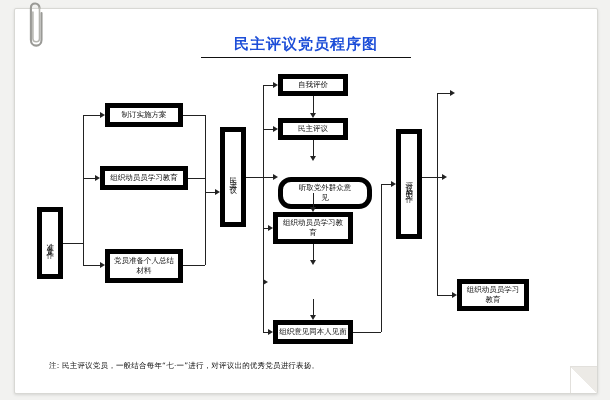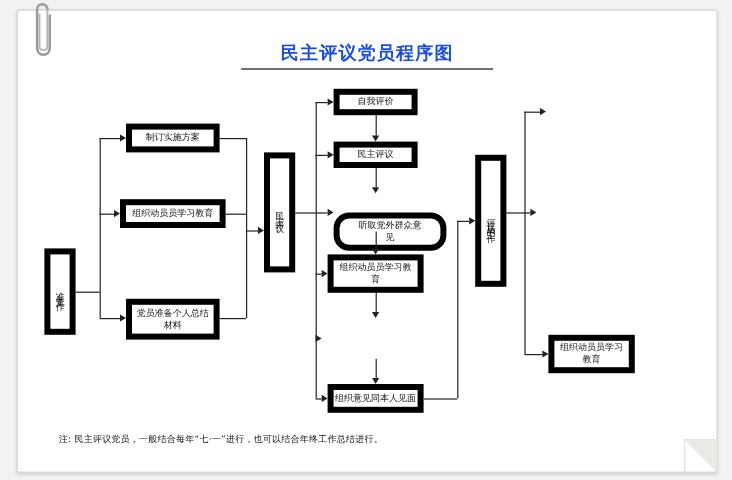--- a/index.html
+++ b/index.html
@@ -243,21 +243,21 @@
 
     <div class="ln h" style="left:422px; top:84px; width:13px;"></div>
     <div class="arrow right" style="left:435px; top:80.8px;"></div>
 
     <div class="ln h" style="left:422px; top:168px; width:5px;"></div>
     <div class="arrow right" style="left:427px; top:164.8px;"></div>
 
     <div class="ln h" style="left:422px; top:286px; width:15px;"></div>
     <div class="arrow right" style="left:437px; top:282.8px;"></div>
 
-    <div id="note">注: 民主评议党员，一般结合每年“七·一”进行，也可以结合年终工作总结进行。</div>
+    <div id="note">注: 民主评议党员，一般结合每年“七·一”进行，对评议出的优秀党员进行表扬。</div>
 
     <div id="fold"></div>
   </div>
 
   <svg id="clip" viewBox="0 0 20 48">
     <path d="M13.5 6 C13.5 3.2 11.6 1.5 9.2 1.5 C6.8 1.5 4.9 3.2 4.9 6 L4.9 38 C4.9 41.4 7.2 43.6 10.2 43.6 C13.2 43.6 15.5 41.4 15.5 38 L15.5 11" fill="none" stroke="#9a9a96" stroke-width="2.1" stroke-linecap="round"></path>
     <path d="M13.5 6 L13.5 36.5 C13.5 38.6 12.1 39.8 10.2 39.8 C8.3 39.8 6.9 38.6 6.9 36.5 L6.9 10" fill="none" stroke="#b5b5b0" stroke-width="1.6" stroke-linecap="round"></path>
   </svg>
 </div>
 

